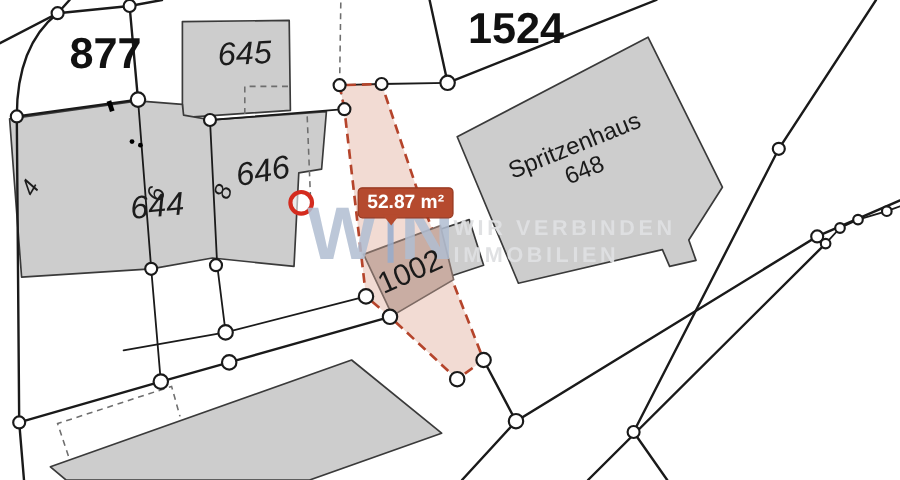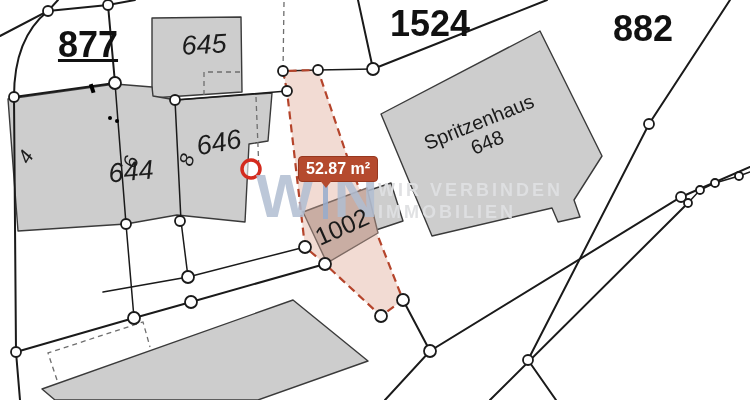--- a/index.html
+++ b/index.html
@@ -114,23 +114,22 @@
   </svg>
 
   <div id="watermark">
     <span>W</span>
     <span id="wm-bar"></span>
     <span>N</span>
   </div>
   <div class="wm-tag" style="top:180px;">WIR VERBINDEN</div>
   <div class="wm-tag" style="top:202px;">IMMOBILIEN</div>
 
-  <div class="lbl parcel-no" style="left:88px;top:45px;text-decoration:underline;">877</div>
+  <div class="lbl parcel-no" style="left:88px;top:45px;">877</div>
   <div class="lbl parcel-no" style="left:430px;top:24px;">1524</div>
-  <div class="lbl parcel-no" style="left:643px;top:29px;">882</div>
   <div class="lbl rot1002" style="left:342px;top:227px;transform:translate(-50%,-50%) rotate(-24deg);">1002</div>
 
   <div class="lbl bld-no" style="left:131px;top:172px;transform:translate(-50%,-50%) rotate(-5deg);">644</div>
   <div class="lbl bld-no" style="left:204px;top:45px;transform:translate(-50%,-50%) rotate(-3deg);">645</div>
   <div class="lbl bld-no" style="left:219px;top:143px;transform:translate(-50%,-50%) rotate(-10deg);">646</div>
 
   <div class="lbl house-no" style="left:26px;top:157px;transform:translate(-50%,-50%) rotate(-60deg);">4</div>
   <div class="lbl house-no" style="left:131px;top:162px;transform:translate(-50%,-50%) rotate(-72deg);">6</div>
   <div class="lbl house-no" style="left:187px;top:160px;transform:translate(-50%,-50%) rotate(-72deg);">8</div>
 

